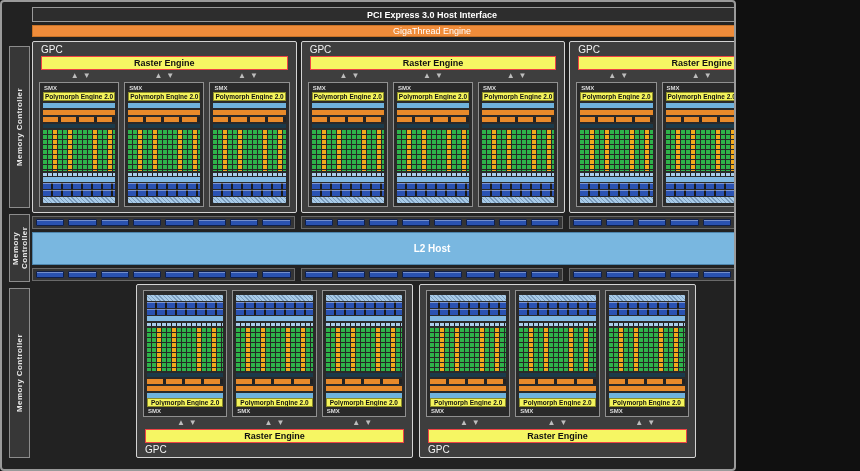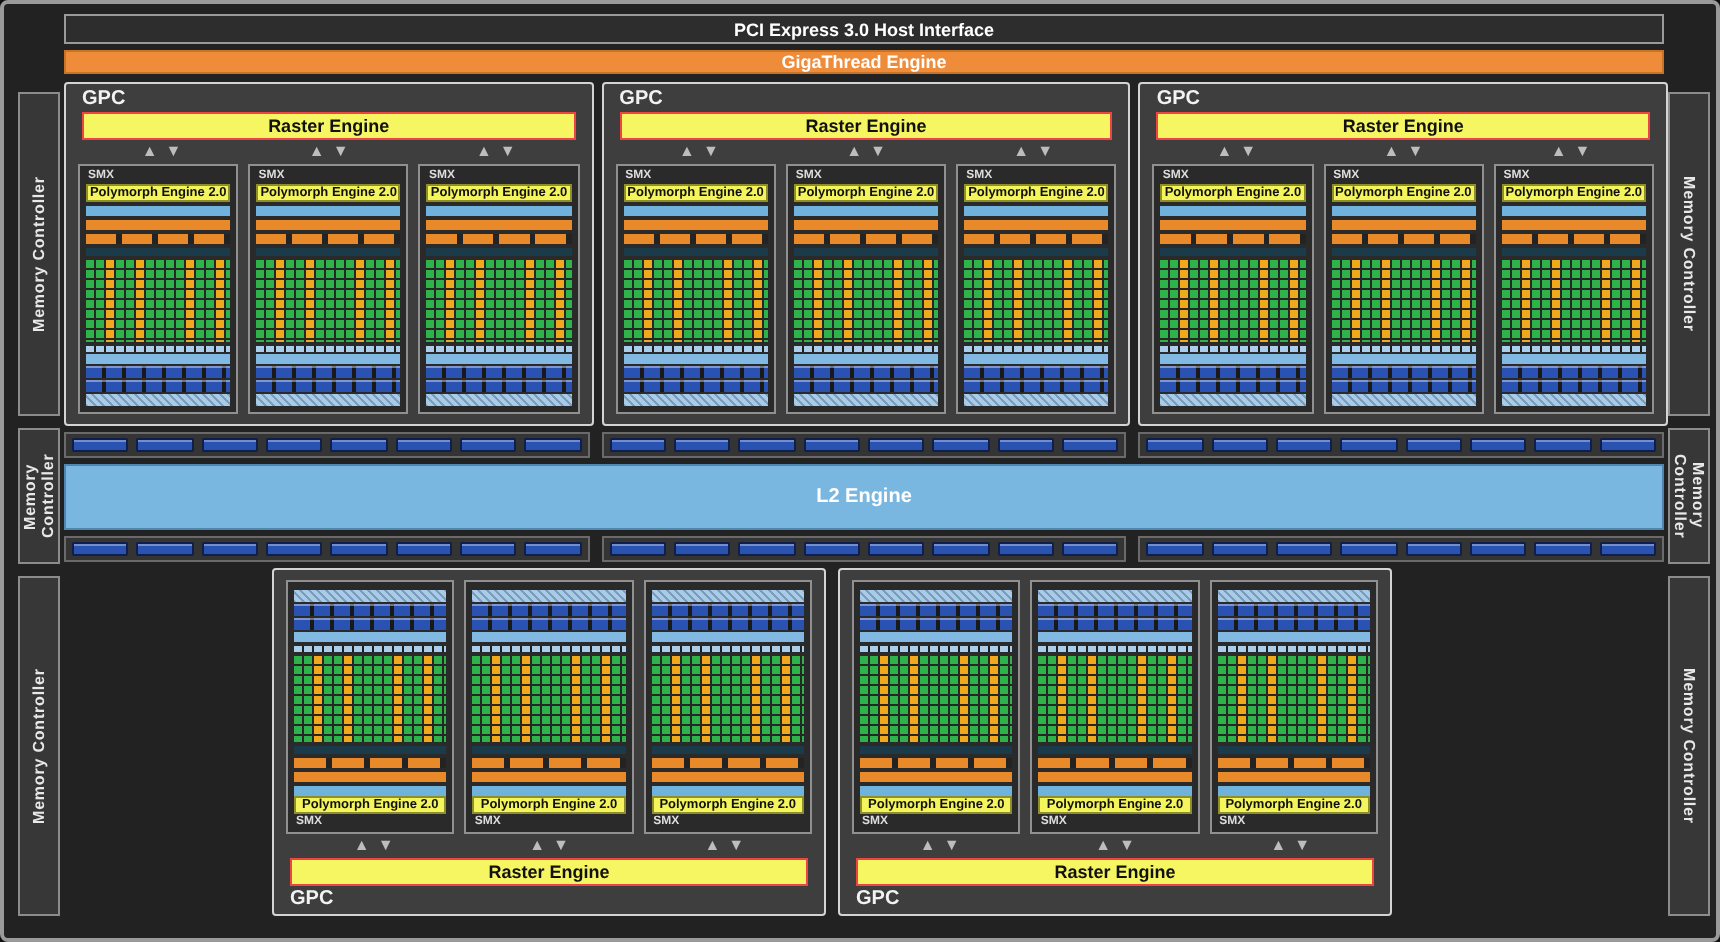--- a/index.html
+++ b/index.html
@@ -1,32 +1,32 @@
 <!DOCTYPE html>
 <html><head>
 <meta charset="utf-8">
 <style>
   html,body{margin:0;padding:0;background:#101010;}
   *{box-sizing:border-box;}
   .canvas{
-    position:relative;width:860px;height:471px;
+    position:relative;width:736px;height:471px;
     background:#222222;border:2px solid #9a9a9a;border-radius:4px;
     font-family:"Liberation Sans", sans-serif;overflow:hidden;
   }
   
   .pci-bar{
     position:absolute;left:30px;top:5px;width:800px;height:15px;
     background:#2d2d2d;border:1px solid #9a9a9a;
     color:#ffffff;font-size:9px;font-weight:bold;
     display:flex;align-items:center;justify-content:center;
   }
   .giga-bar{
     position:absolute;left:30px;top:23px;width:800px;height:12px;
     background:#ef8c3a;border:1px solid #c77328;
-    color:#ffffff;font-size:9px;font-weight:bold;
+    color:#ffffff;font-size:9px;font-weight:normal;
     display:flex;align-items:center;justify-content:center;
   }
   
   .mc{
     position:absolute;width:21px;background:#373737;border:1px solid #8c8c8c;
     color:#e8e8e8;font-size:8px;font-weight:bold;letter-spacing:.4px;
     display:flex;align-items:center;justify-content:center;
     writing-mode:vertical-rl;text-align:center;
   }
   .mc.left{left:7px;transform:rotate(180deg);}
@@ -37,21 +37,21 @@
   
   .gpc-row{position:absolute;display:flex;gap:4px;}
   .gpc-row.toprow{left:30px;top:39px;width:802px;height:172px;}
   .gpc-row.botrow{left:134px;top:282px;width:560px;height:174px;gap:6px;}
   .gpc{
     flex:1;display:flex;flex-direction:column;
     background:#3e3e3e;border:1px solid #d4d4d4;border-radius:2px;
     padding:1px 6px 5px 6px;min-width:0;
   }
   .gpc.flip{flex-direction:column-reverse;padding:5px 6px 1px 6px;}
-  .gpc-label{height:13px;line-height:13px;color:#f2f2f2;font-size:10px;font-weight:bold;padding-left:2px;}
+  .gpc-label{height:13px;line-height:13px;color:#f2f2f2;font-size:10px;font-weight:normal;padding-left:2px;}
   .raster{
     height:14px;margin:0 2px;background:#f6f663;border:1px solid #ef4444;
     color:#111;font-size:9px;font-weight:bold;
     display:flex;align-items:center;justify-content:center;
   }
   .arrows{height:12px;display:flex;}
   .arrowpair{flex:1;display:flex;align-items:center;justify-content:center;gap:4px;}
   .arr{font-size:8px;line-height:8px;color:#bdbdbd;}
   .smx-row{flex:1;display:flex;gap:5px;min-height:0;}
   
@@ -335,21 +335,21 @@
         <div class="slot"></div>
         <div class="slot"></div>
         <div class="slot"></div>
         <div class="slot"></div>
         <div class="slot"></div>
         <div class="slot"></div>
         <div class="slot"></div>
         <div class="slot"></div>
       </div>
     </div>
-  <div class="l2">L2 Engine</div>
+  <div class="l2">L2 Host</div>
   <div class="hstrip s2" id="strip2">
       <div class="slot-group">
         <div class="slot"></div>
         <div class="slot"></div>
         <div class="slot"></div>
         <div class="slot"></div>
         <div class="slot"></div>
         <div class="slot"></div>
         <div class="slot"></div>
         <div class="slot"></div>

